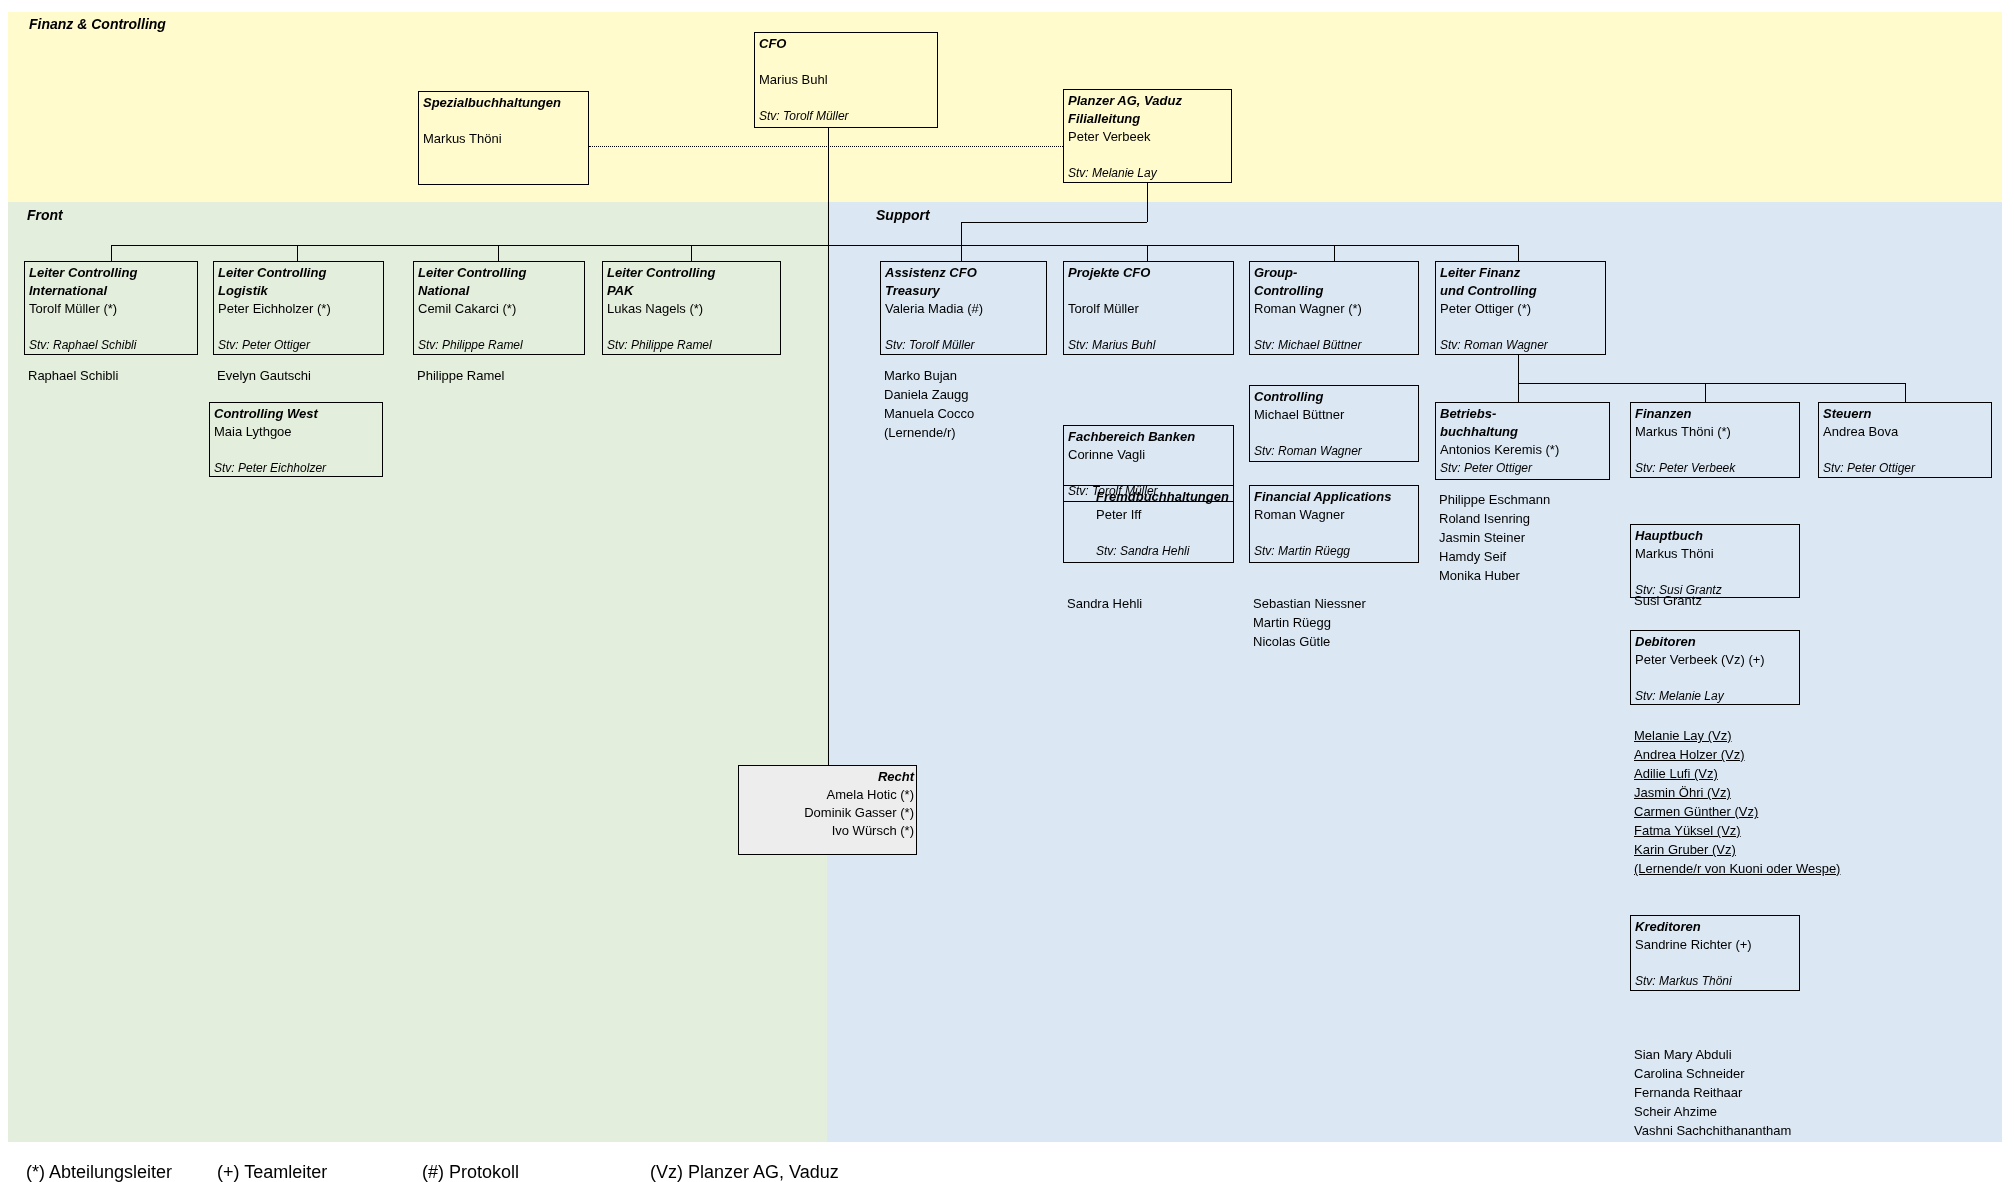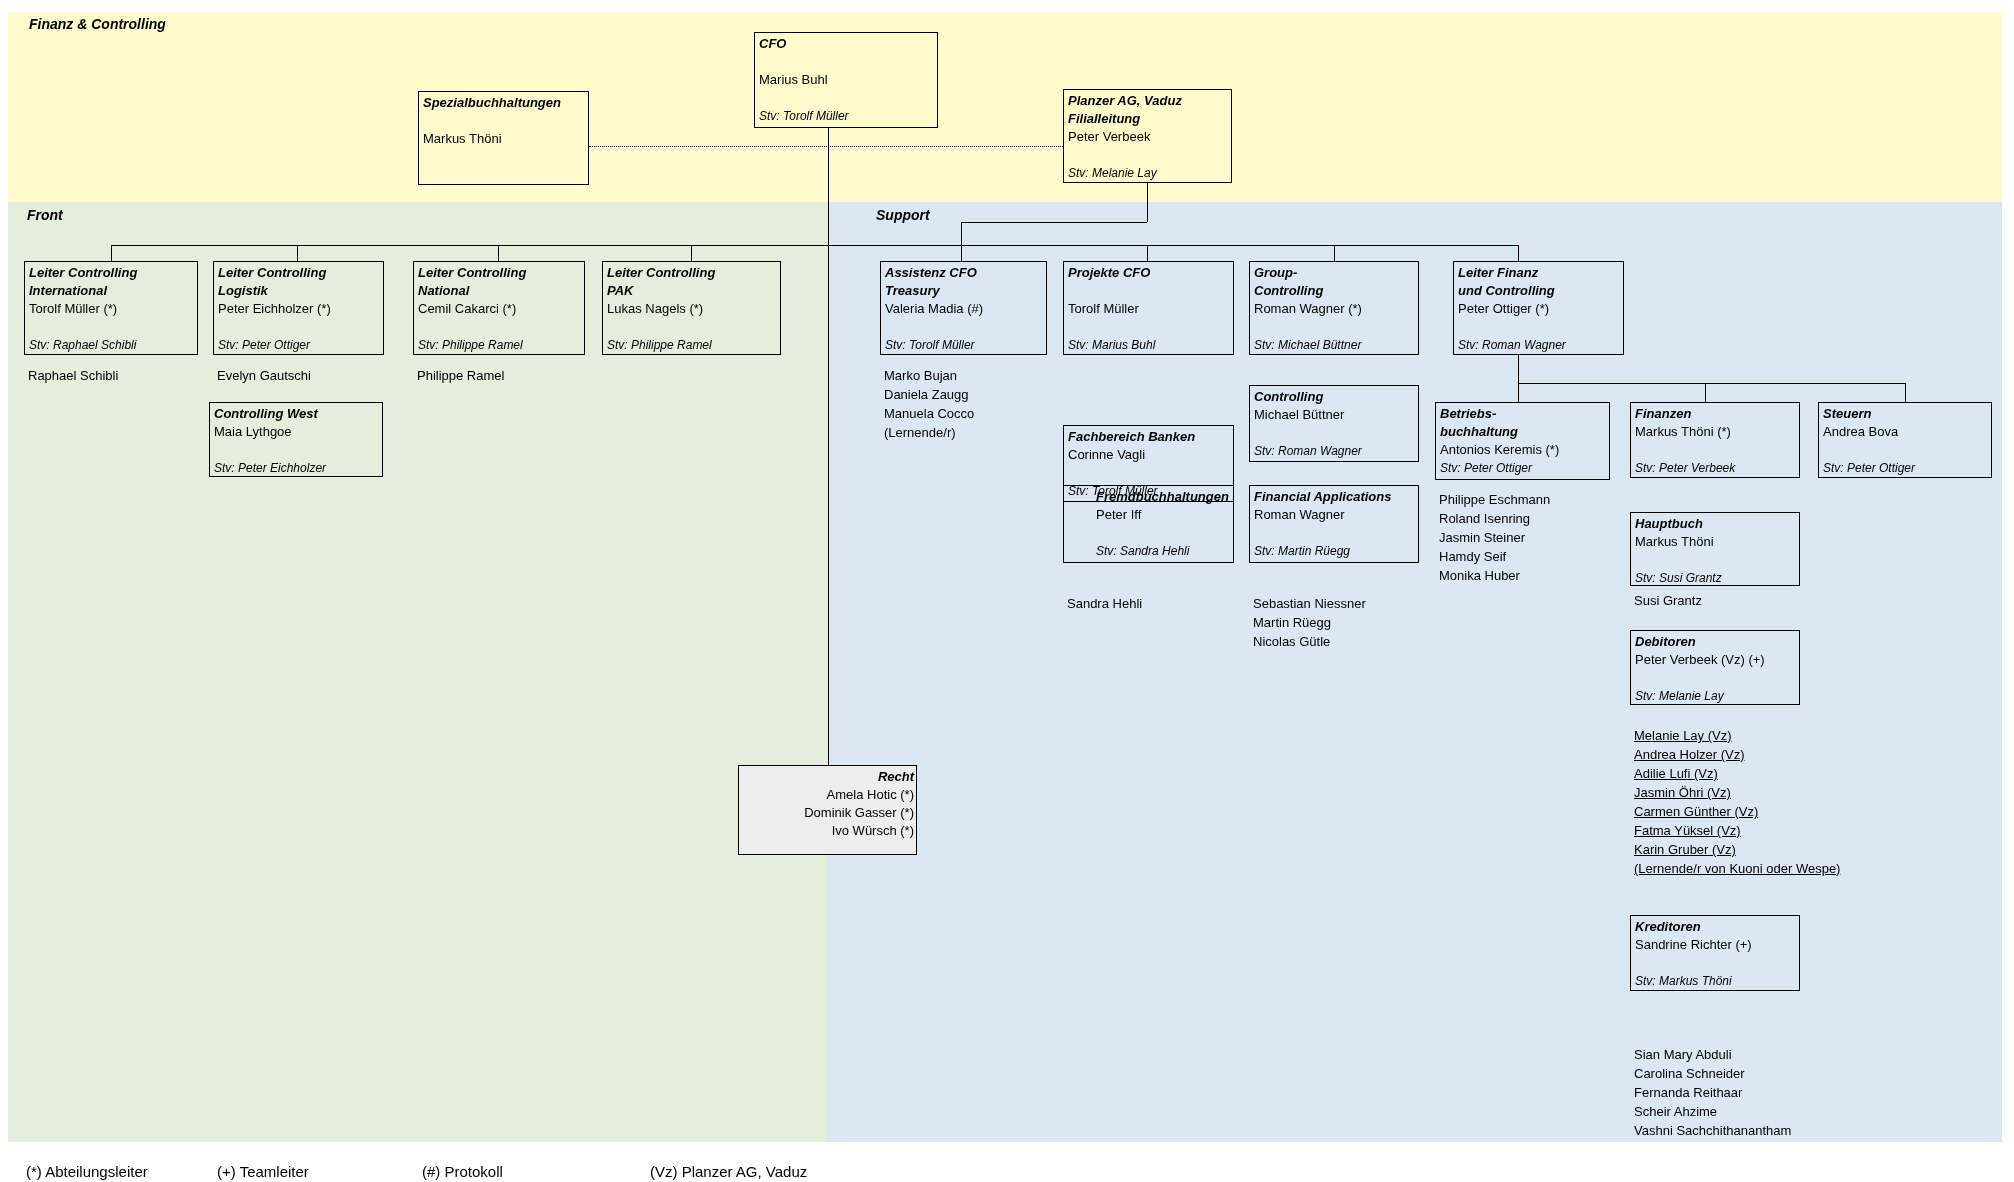--- a/index.html
+++ b/index.html
@@ -17,21 +17,21 @@
   .bl{height:18px;line-height:18px;font-size:13px;white-space:nowrap;}
   .bl.title{font-weight:bold;font-style:italic;}
   .bl.stv{font-style:italic;font-size:12px;}
   .bl.gap{visibility:hidden;}
   .staff-list{position:absolute;font-size:13px;line-height:19px;white-space:nowrap;}
   .staff-list div{height:19px;}
   .hline,.vline{position:absolute;background:var(--line);}
   .hline{height:1px;}
   .vline{width:1px;}
   .dotline{position:absolute;height:0;border-top:1px dotted var(--line);background:none;}
-  .legend-item{position:absolute;top:1164px;font-size:15px;line-height:16px;white-space:nowrap;}
+  .legend-item{position:absolute;top:1164px;font-size:18px;line-height:16px;white-space:nowrap;}
 </style>
 </head>
 <body>
 
 <div id="page">
   <div class="band" id="band-yellow"></div>
   <div class="band" id="band-green"></div>
   <div class="band" id="band-blue"></div>
 
   <div class="region-label" id="lbl-title">Finanz &amp; Controlling</div>
@@ -120,21 +120,21 @@
         <div class="bl gap">&nbsp;</div>
         <div class="bl stv">Stv: Marius Buhl</div>
       </div>
       <div class="box" style="left: 1249px; top: 261px; width: 170px; height: 94px;">
         <div class="bl title">Group-</div>
         <div class="bl title">Controlling</div>
         <div class="bl name">Roman Wagner (*)</div>
         <div class="bl gap">&nbsp;</div>
         <div class="bl stv">Stv: Michael Büttner</div>
       </div>
-      <div class="box" style="left: 1435px; top: 261px; width: 171px; height: 94px; margin-left: 18px;">
+      <div class="box" style="left: 1435px; top: 261px; width: 171px; height: 94px;">
         <div class="bl title">Leiter Finanz</div>
         <div class="bl title">und Controlling</div>
         <div class="bl name">Peter Ottiger (*)</div>
         <div class="bl gap">&nbsp;</div>
         <div class="bl stv">Stv: Roman Wagner</div>
       </div>
       <div class="box" style="left: 209px; top: 402px; width: 174px; height: 75px;">
         <div class="bl title">Controlling West</div>
         <div class="bl name">Maia Lythgoe</div>
         <div class="bl gap">&nbsp;</div>
@@ -175,21 +175,21 @@
         <div class="bl name">Markus Thöni (*)</div>
         <div class="bl gap">&nbsp;</div>
         <div class="bl stv">Stv: Peter Verbeek</div>
       </div>
       <div class="box" style="left: 1818px; top: 402px; width: 174px; height: 76px;">
         <div class="bl title">Steuern</div>
         <div class="bl name">Andrea Bova</div>
         <div class="bl gap">&nbsp;</div>
         <div class="bl stv">Stv: Peter Ottiger</div>
       </div>
-      <div class="box" style="left: 1630px; top: 512px; width: 170px; height: 74px;">
+      <div class="box" style="left: 1630px; top: 524px; width: 170px; height: 74px;">
         <div class="bl title">Hauptbuch</div>
         <div class="bl name">Markus Thöni</div>
         <div class="bl gap">&nbsp;</div>
         <div class="bl stv">Stv: Susi Grantz</div>
       </div>
       <div class="box" style="left: 1630px; top: 630px; width: 170px; height: 75px;">
         <div class="bl title">Debitoren</div>
         <div class="bl name">Peter Verbeek (Vz) (+)</div>
         <div class="bl gap">&nbsp;</div>
         <div class="bl stv">Stv: Melanie Lay</div>

